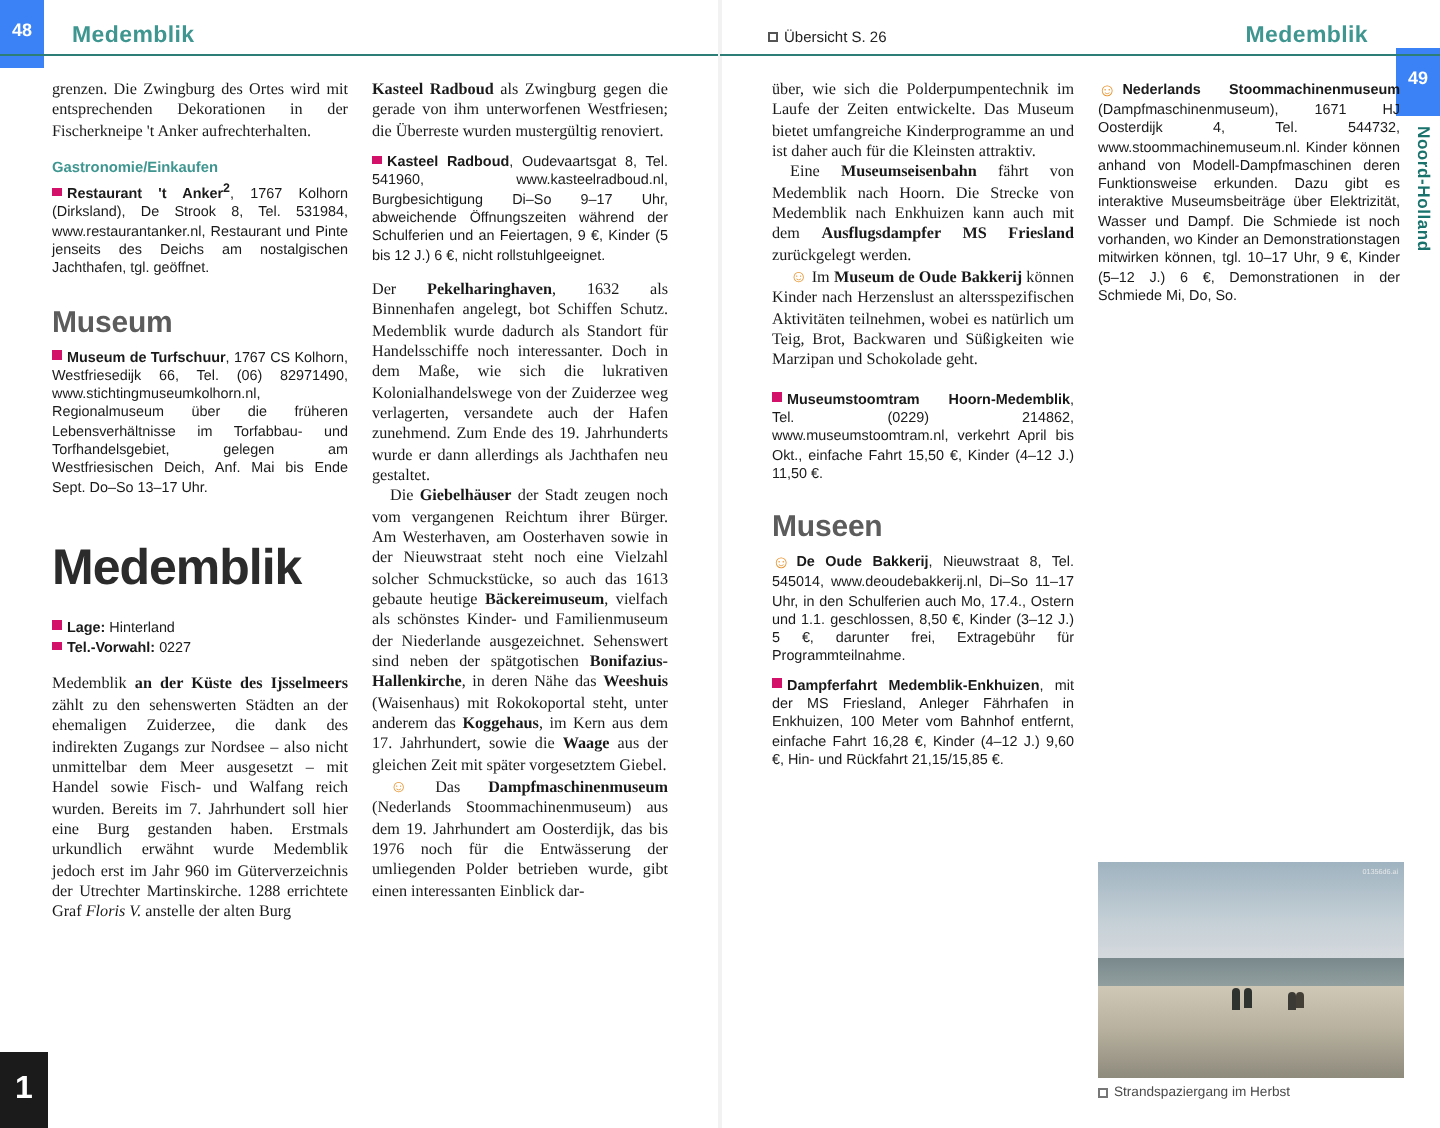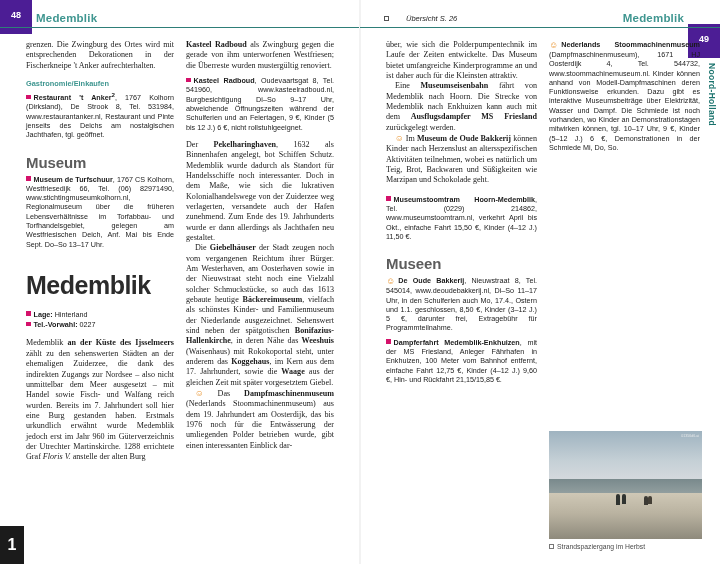--- a/index.html
+++ b/index.html
@@ -38,23 +38,23 @@
     position: absolute;
     left: 0;
     right: 0;
     bottom: 6px;
     height: 1.5px;
     background: #2e7e78;
   }
   .folio-tab {
     position: absolute;
     top: 0;
-    width: 32px;
+    width: 22px;
     height: 34px;
-    background: #4c1d95;
+    background: #3b82f6;
     color: #ffffff;
     font-family: "Liberation Sans", sans-serif;
     font-size: 9px;
     font-weight: bold;
     display: flex;
     align-items: center;
     justify-content: center;
     padding-bottom: 5px;
   }
   .folio-tab.left { left: 0; }
@@ -74,22 +74,21 @@
 
   .xref {
     position: absolute;
     bottom: 11px;
     left: 24px;
     font-family: "Liberation Sans", sans-serif;
     font-size: 7.5px;
     color: #222222;
     display: flex;
     align-items: center;
-    gap: 17px;
-    font-style: italic;
+    gap: 3px;
   }
   .xref .box {
     display: inline-block;
     width: 5px;
     height: 5px;
     border: 1px solid #555555;
   }
 
   
   .thumb-index {
@@ -377,21 +376,21 @@
         <p class="body"><span>Eine </span><b>Museumseisenbahn</b><span> fährt von Medemblik nach Hoorn. Die Strecke von Medemblik nach Enkhuizen kann auch mit dem </span><b>Ausflugsdampfer MS Friesland</b><span> zurückgelegt werden.</span></p>
 
         <p class="body"><span class="kid-inline">☺</span> <span>Im </span><b>Museum de Oude Bakkerij</b><span> können Kinder nach Herzenslust an altersspezifischen Aktivitäten teilnehmen, wobei es natürlich um Teig, Brot, Backwaren und Süßigkeiten wie Marzipan und Schokolade geht.</span></p>
 
         <p class="info" style="margin-top:9px"><span class="sq"></span><b>Museumstoomtram Hoorn-Medemblik</b><span>, Tel. (0229) 214862, www.museumstoomtram.nl, verkehrt April bis Okt., einfache Fahrt 15,50 €, Kinder (4–12 J.) 11,50 €.</span></p>
 
         <h2 class="sec">Museen</h2>
 
         <p class="info" style="margin-top:2px"><span class="kid">☺</span><b>De Oude Bakkerij</b><span>, Nieuwstraat 8, Tel. 545014, www.deoudebakkerij.nl, Di–So 11–17 Uhr, in den Schulferien auch Mo, 17.4., Ostern und 1.1. geschlossen, 8,50 €, Kinder (3–12 J.) 5 €, darunter frei, Extragebühr für Programmteilnahme.</span></p>
 
-        <p class="info"><span class="sq"></span><b>Dampferfahrt Medemblik-Enkhuizen</b><span>, mit der MS Friesland, Anleger Fährhafen in Enkhuizen, 100 Meter vom Bahnhof entfernt, einfache Fahrt 12,75 €, Kinder (4–12 J.) 9,60 €, Hin- und Rückfahrt 21,15/15,85 €.</span></p>
+        <p class="info"><span class="sq"></span><b>Dampferfahrt Medemblik-Enkhuizen</b><span>, mit der MS Friesland, Anleger Fährhafen in Enkhuizen, 100 Meter vom Bahnhof entfernt, einfache Fahrt 16,28 €, Kinder (4–12 J.) 9,60 €, Hin- und Rückfahrt 21,15/15,85 €.</span></p>
       </div>
 
       <div class="col">
         <p class="info" style="margin-top:0"><span class="kid">☺</span><b>Nederlands  Stoommachinenmuseum</b><span> (Dampfmaschinenmuseum), 1671 HJ Oosterdijk 4, Tel. 544732, www.stoommachinemuseum.nl. Kinder können anhand von Modell-Dampfmaschinen deren Funktionsweise erkunden. Dazu gibt es interaktive Museumsbeiträge über Elektrizität, Wasser und Dampf. Die Schmiede ist noch vorhanden, wo Kinder an Demonstrationstagen mitwirken können, tgl. 10–17 Uhr, 9 €, Kinder (5–12 J.) 6 €, Demonstrationen in der Schmiede Mi, Do, So.</span></p>
 
         <div class="photo-wrap">
           <div class="photo">
             <div class="sky"></div>
             <div class="sea"></div>
             <div class="beach"></div>

